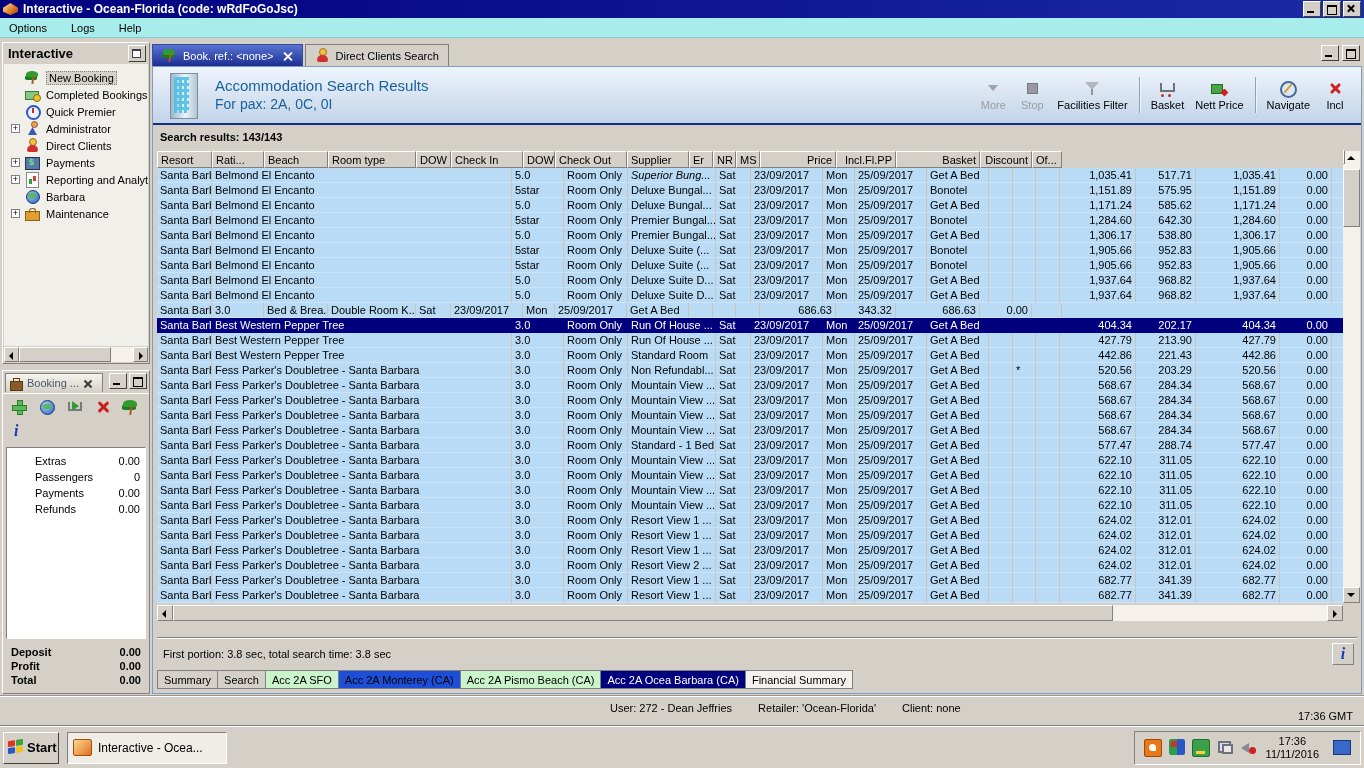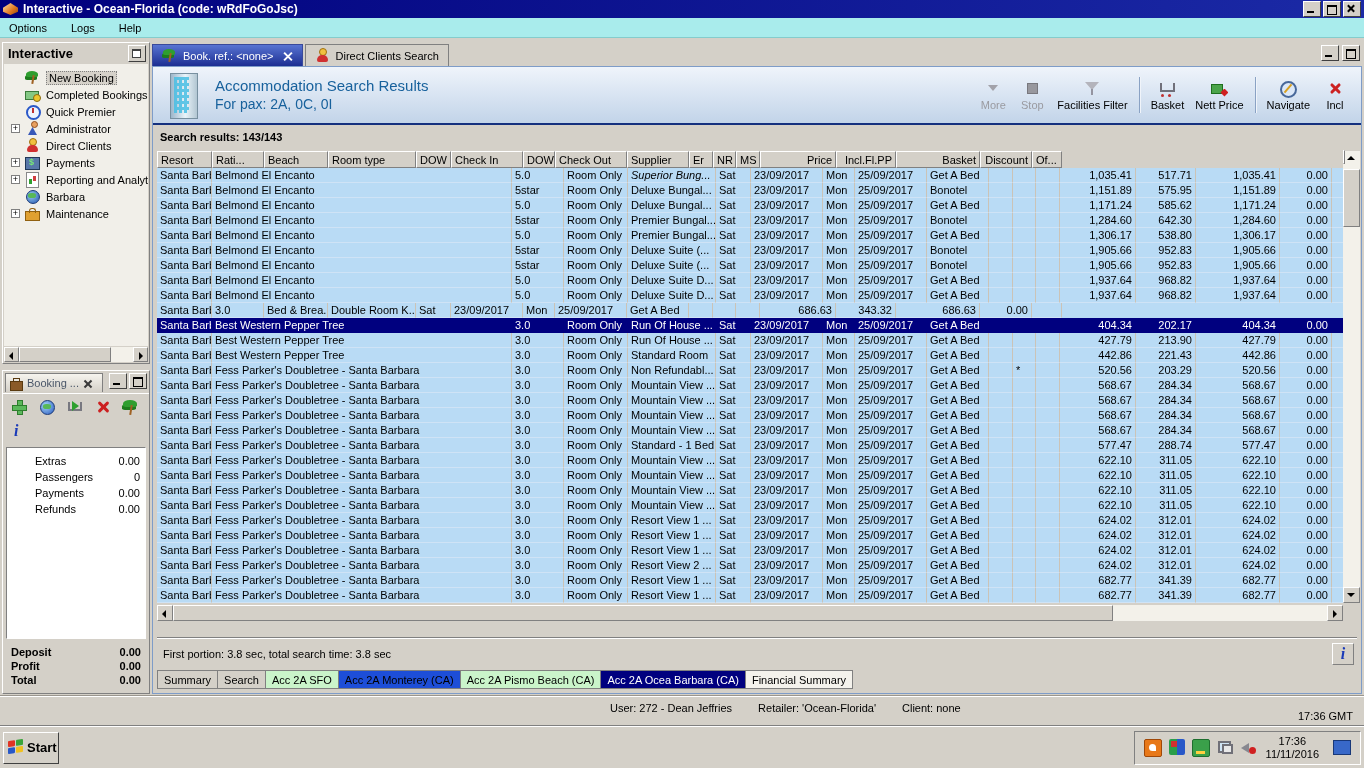--- a/index.html
+++ b/index.html
@@ -1100,20 +1100,24 @@
 <div id="taskbar">
   <div id="start-btn">
     <span class="win-flag">
       <span class="wf wf-r"></span>
         <span class="wf wf-g"></span>
         <span class="wf wf-b"></span>
         <span class="wf wf-y"></span>
     </span>
     <span>Start</span>
   </div>
+  <div id="task-btn">
+    <span class="task-ic"></span>
+    <span>Interactive - Ocea...</span>
+  </div>
   <div id="tray">
     <span id="tray-icons" style="display:flex;gap:7px;">
         <span class="tray-ic tr-java"></span>
         <span class="tray-ic tr-app"></span>
         <span class="tray-ic tr-network-card"></span>
         <span class="tray-ic tr-network"></span>
         <span class="tray-ic tr-volume-muted"></span>
       </span>
     <span id="clock">
       <div>17:36</div>

